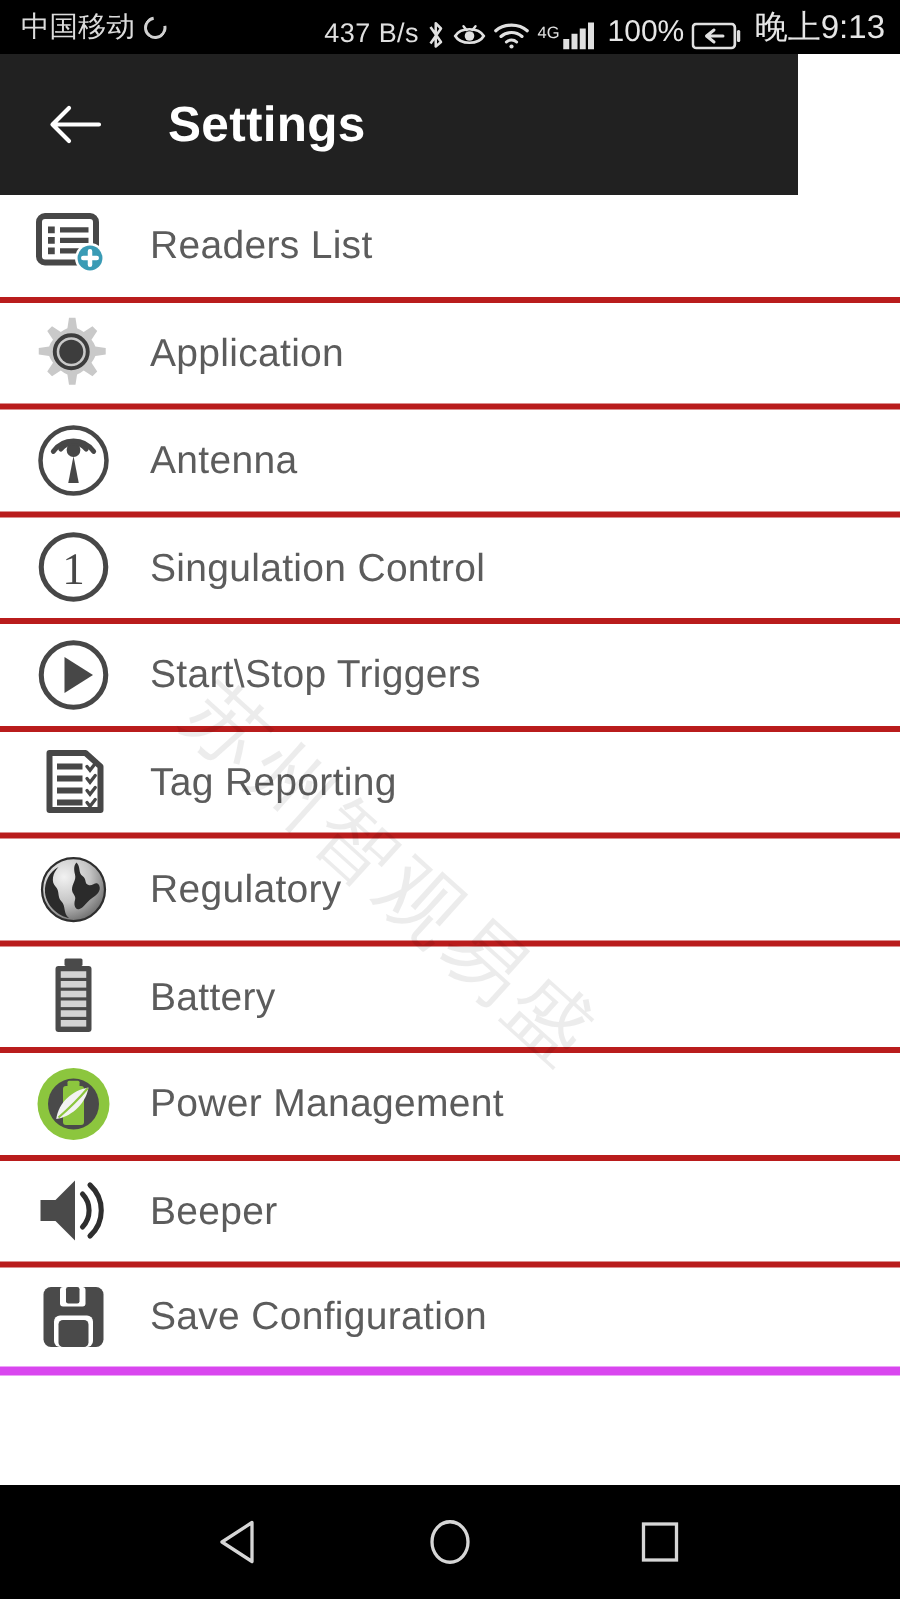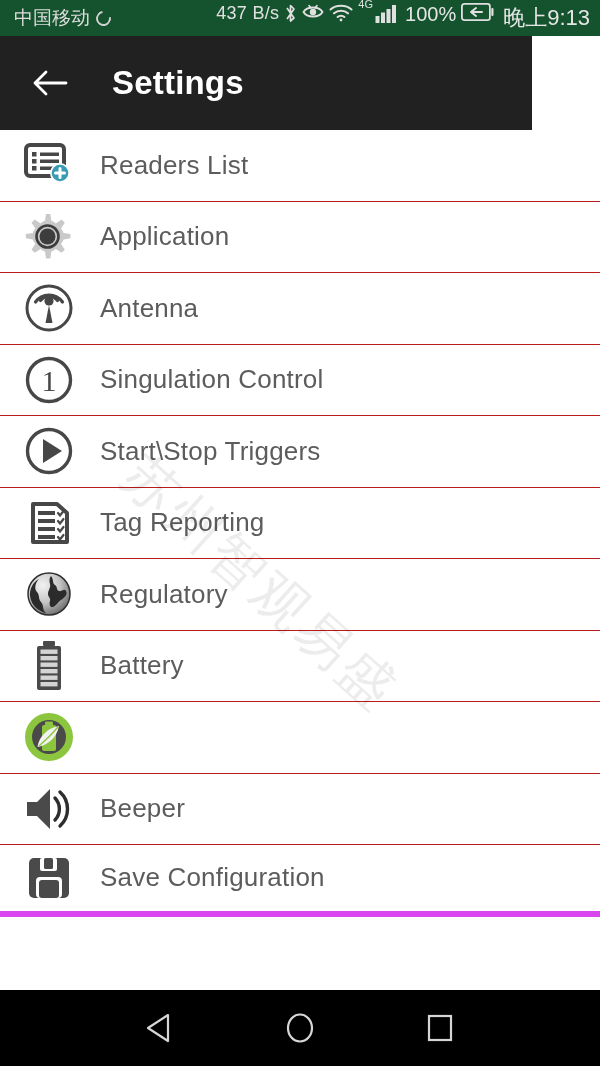--- a/index.html
+++ b/index.html
@@ -7,36 +7,36 @@
   body {
     font-family:"Liberation Sans", sans-serif;
     background:#ffffff;
     overflow:hidden;
     position:relative;
   }
 
   
   .status-bar{
     height:36px; width:600px;
-    background:#14532d;
+    background:#000000;
     display:flex; align-items:center;
     padding:0 10px 0 14px;
     color:#d8d8d8;
     font-size:19px;
     position:relative;
   }
   .status-left{ display:flex; align-items:center; gap:6px; }
   .carrier{ font-size:19px; color:#dcdcdc; letter-spacing:0px; }
   .sim-ring{
     width:15px;height:15px;border:2px solid #d0d0d0;border-radius:50%;
     border-top-color:transparent; display:inline-block;
     transform:rotate(35deg);
   }
   .status-right{
-    margin-left:auto; display:flex; align-items:flex-start; gap:5px;
+    margin-left:auto; display:flex; align-items:flex-end; gap:5px;
   }
   .netspeed{ font-size:18px; color:#e0e0e0; letter-spacing:0.3px; }
   .bt-icon{ width:13px; height:20px; position:relative; }
   .bt-icon svg{ display:block; }
   .eye-icon svg, .wifi-icon svg, .sig-icon svg, .batt-icon svg { display:block; }
   .fourg{ font-size:11px; color:#e0e0e0; position:relative; top:-5px; margin-right:-3px;}
   .battpct{ font-size:20px; color:#e6e6e6; margin-left:1px; }
   .clock{ font-size:22px; color:#e6e6e6; margin-left:4px; }
 
   
@@ -54,21 +54,21 @@
     margin-left:42px;
     letter-spacing:0.2px;
   }
 
   
   .list{ width:600px; background:#ffffff; position:relative; z-index:2;}
   .row{
     height:71.5px;
     display:flex; align-items:center;
     padding-left:18px;
-    border-bottom:1px solid #b91c1c;
+    border-bottom:4px solid #b91c1c;
     background:transparent;
     cursor:pointer;
   }
   .row:last-child{ border-bottom:6px solid #d946ef; }
   .row-icon{
     width:62px; min-width:62px; height:52px;
     display:flex; align-items:center; justify-content:center;
   }
   .row-label{
     font-size:26px;
@@ -294,20 +294,21 @@
     <div class="row-icon">
       <svg width="50" height="50" viewBox="0 0 50 50">
         <circle cx="25" cy="25" r="24" fill="#8cc63e"></circle>
         <circle cx="25" cy="25" r="17" fill="#4a4a4a"></circle>
         <rect x="21" y="9.5" width="8" height="4" rx="1" fill="#8cc63e"></rect>
         <rect x="18" y="13" width="14" height="26" rx="2" fill="#8cc63e"></rect>
         <path d="M35 14 C24 16, 15 24, 13.5 35 C22 34, 33 26, 35 14 Z" fill="#f2f2f2"></path>
         <path d="M15 34 C22 28, 29 21, 34.5 14.5" stroke="#8cc63e" stroke-width="1.4" fill="none"></path>
       </svg>
     </div>
+    <div class="row-label">Power Management</div>
   </div>
 
   <div class="row">
     <div class="row-icon">
       <svg width="52" height="46" viewBox="0 0 52 46">
         <path d="M4 16 L14 16 L27 3 L27 43 L14 30 L4 30 Z" fill="#4a4a4a"></path>
         <path d="M32 12 A16 16 0 0 1 32 34" fill="none" stroke="#2e2e2e" stroke-width="3.4" stroke-linecap="round"></path>
         <path d="M37 6 A23 23 0 0 1 37 40" fill="none" stroke="#2e2e2e" stroke-width="3.4" stroke-linecap="round"></path>
       </svg>
     </div>

